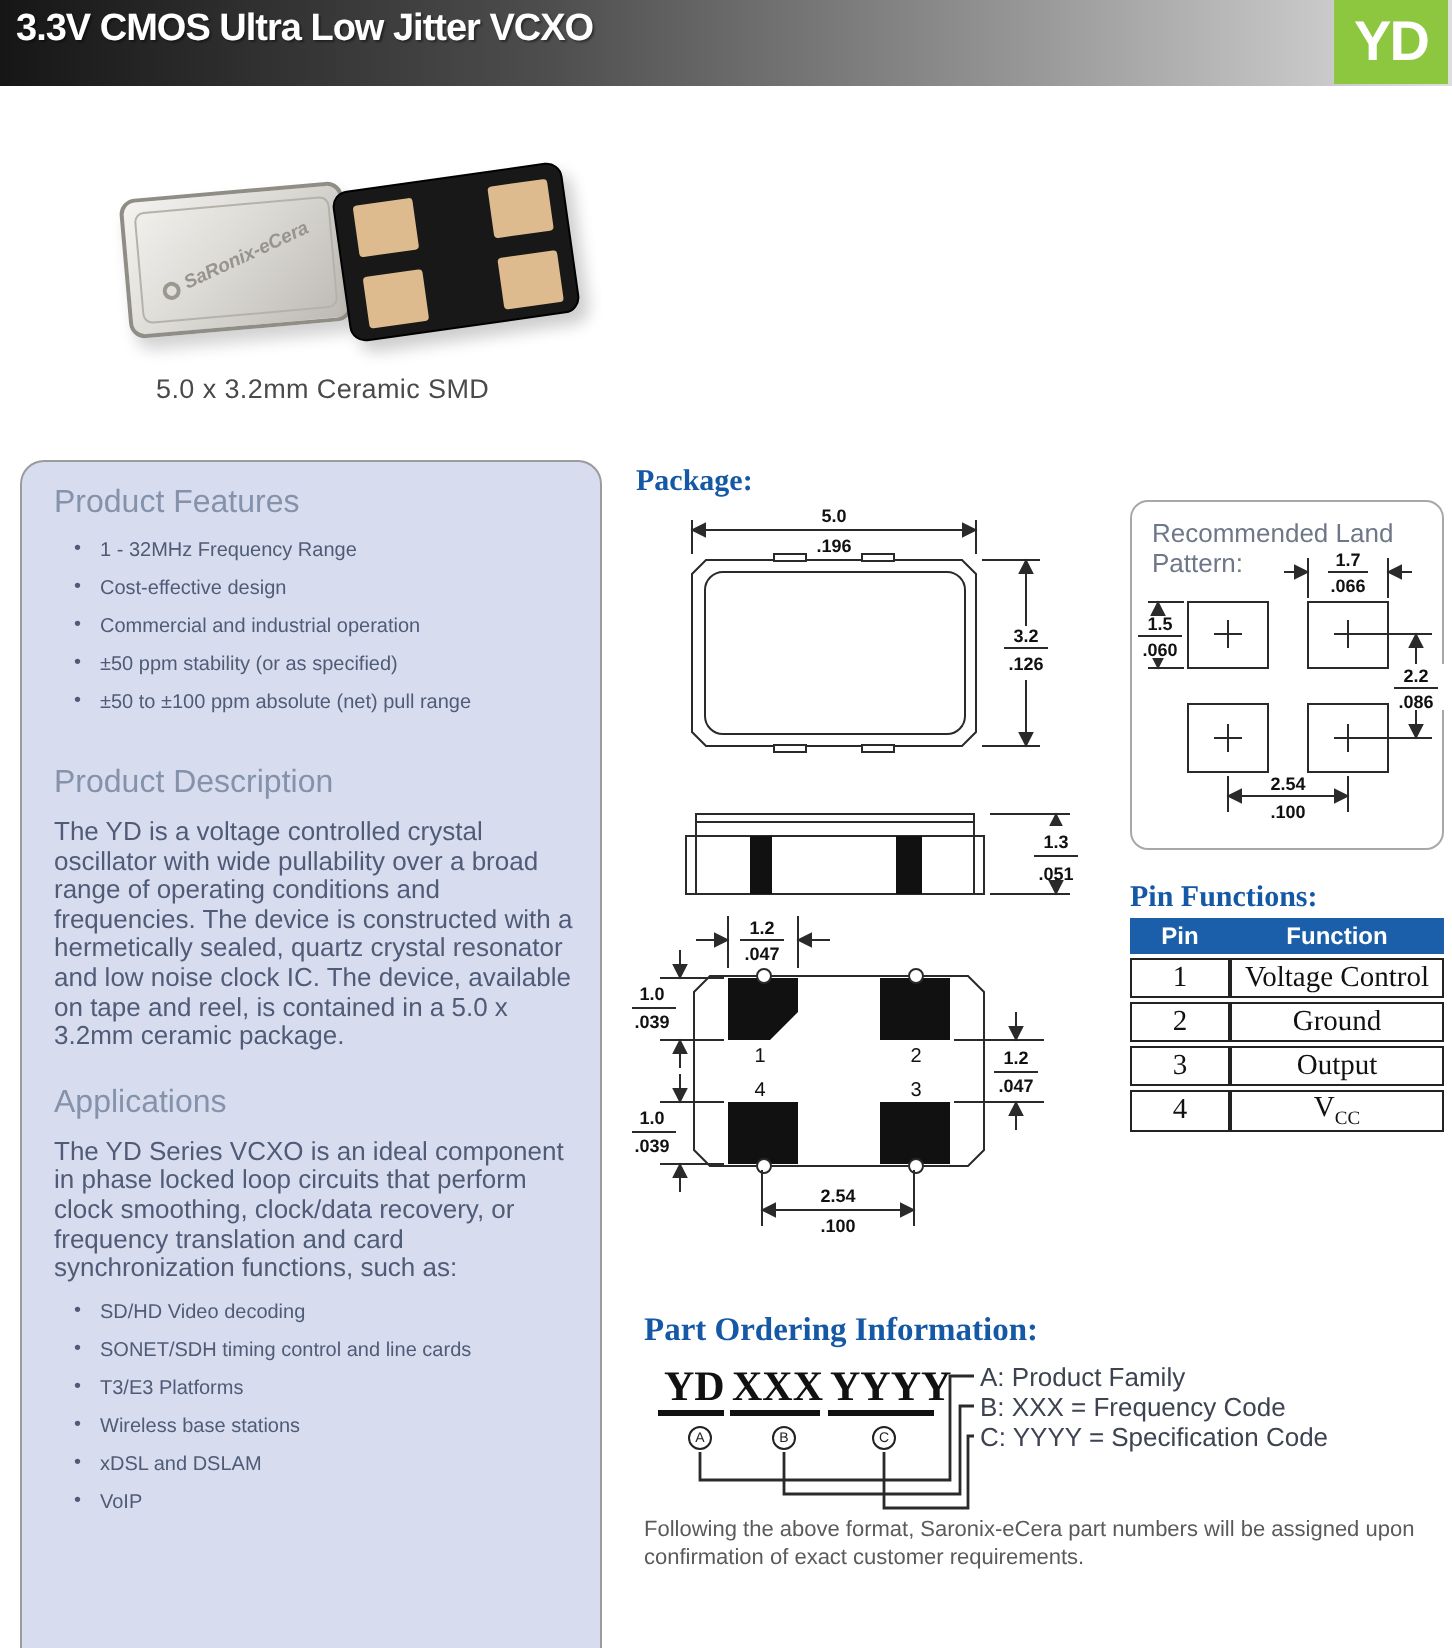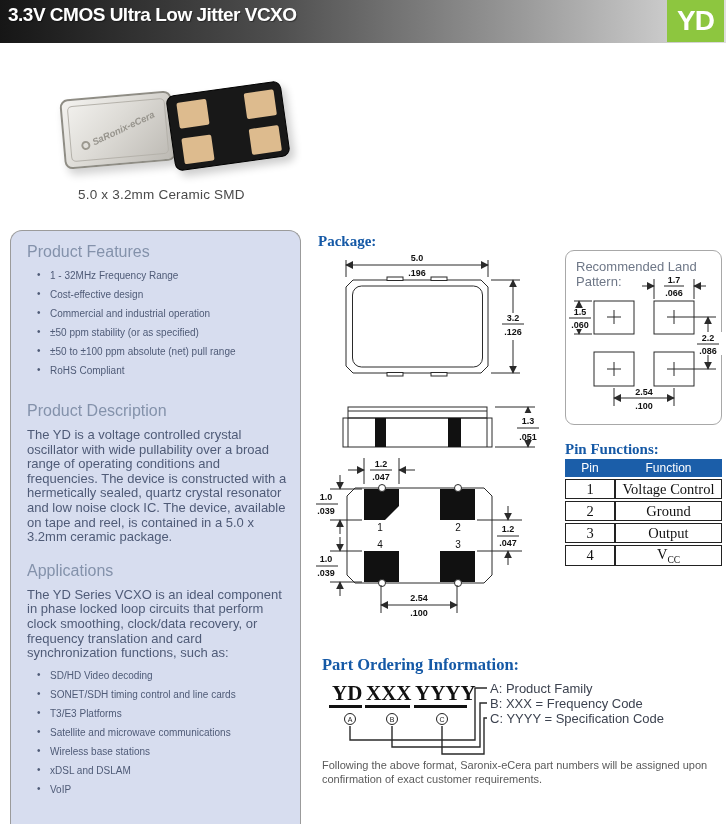--- a/index.html
+++ b/index.html
@@ -57,21 +57,21 @@
   svg .mask { fill:#fff; stroke:none; }
 
   
   .land-box { position:absolute; left:565px; top:250px; width:157px; height:175px;
               border:1.5px solid #a8a8a8; border-radius:9px; background:#fff; }
   .land-title { position:absolute; left:10px; top:8px; font-size:13px; color:#6e7787; }
 
   
   .pin-table { position:absolute; left:565px; top:457px; width:157px;
                border-collapse:separate; border-spacing:0 2px; }
-  .pin-table th { background:#1B5EA9; color:#fff; font-size:12px; font-weight:400;
+  .pin-table th { background:#1B5EA9; color:#fff; font-size:12px; font-weight:700;
                   height:18px; text-align:center; }
   .pin-table td { border:1px solid #222; background:#fff; height:20px; text-align:center;
                   font-family:"Liberation Serif", serif; font-size:14.5px; color:#111; }
   .pin-table .c1 { width:50px; }
   .pin-table sub { font-size:9.5px; }
 
   
   .ord-title { font-size:16.5px; }
   .code { position:absolute; top:681px; font-family:"Liberation Serif", serif;
           font-weight:700; font-size:21px; color:#111; }
@@ -110,31 +110,29 @@
   <div class="caption">5.0 x 3.2mm Ceramic SMD</div>
 
   <div class="panel">
     <h2>Product Features</h2>
     <ul>
       <li>1 - 32MHz Frequency Range</li>
       <li>Cost-effective design</li>
       <li>Commercial and industrial operation</li>
       <li>±50 ppm stability (or as specified)</li>
       <li>±50 to ±100 ppm absolute (net) pull range</li>
-      <li>RoHS Compliant</li>
     </ul>
     <h2 class="sp1">Product Description</h2>
     <p>The YD is a voltage controlled crystal oscillator with wide pullability over a broad range of operating conditions and frequencies.  The device is constructed with a hermetically sealed, quartz crystal resonator and low noise clock IC.  The device, available on tape and reel, is contained in a 5.0 x 3.2mm ceramic package.</p>
     <h2 class="sp2">Applications</h2>
     <p>The YD Series VCXO is an ideal component in phase locked loop circuits that perform clock smoothing, clock/data recovery, or frequency translation and card synchronization functions, such as:</p>
     <ul>
       <li>SD/HD Video decoding</li>
       <li>SONET/SDH timing control and line cards</li>
       <li>T3/E3 Platforms</li>
-      <li>Satellite and microwave communications</li>
       <li>Wireless base stations</li>
       <li>xDSL and DSLAM</li>
       <li>VoIP</li>
     </ul>
   </div>
 
   <div class="blue-h" style="left:318px;top:233px">Package:</div>
 
   <svg style="left:315px;top:250px" width="245" height="132" viewBox="0 0 245 132">
     <defs>

